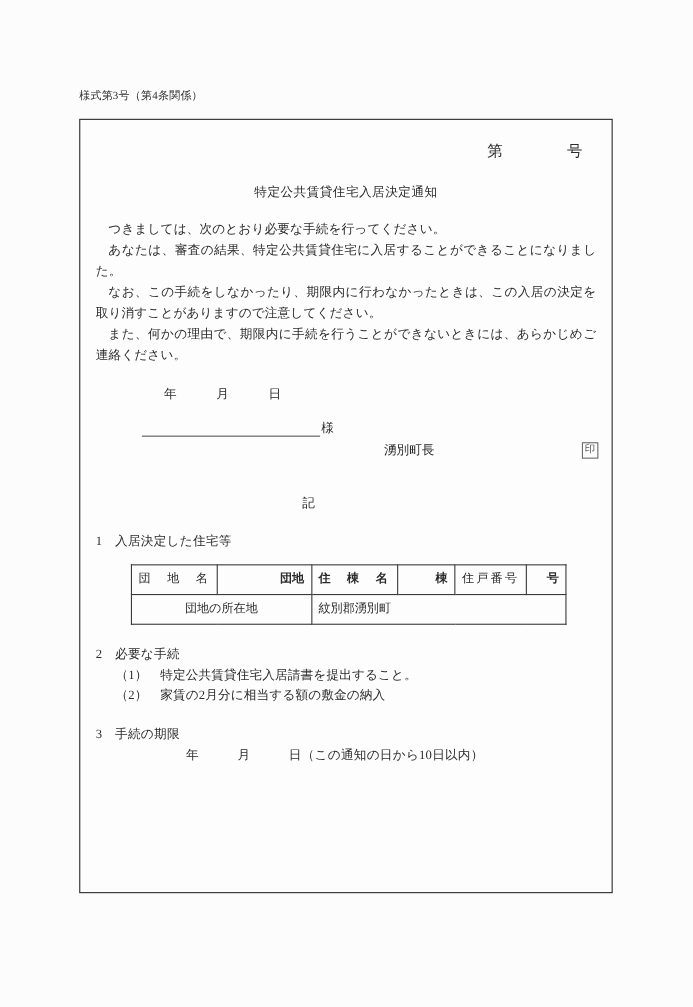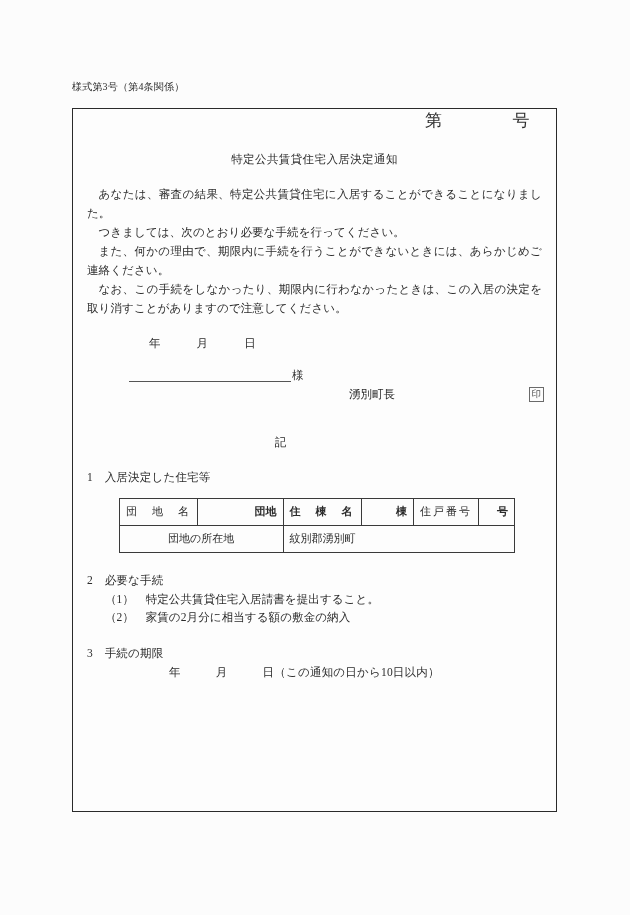--- a/index.html
+++ b/index.html
@@ -43,22 +43,23 @@
     left: 0;
     top: 0;
     right: 0;
     bottom: 0;
     padding: 0 14px;
     box-sizing: border-box;
   }
 
   
   .doc-number {
+    margin-top: 20px;
     text-align: right;
-    font-size: 17px;
+    font-size: 14px;
     padding-right: 12px;
     letter-spacing: 0.5px;
     white-space: pre;
   }
 
   
   .doc-title {
     margin-top: 20px;
     text-align: center;
     font-size: 11.5px;
@@ -208,24 +209,24 @@
 <div class="form-id">様式第3号（第4条関係）</div>
 
 <div class="doc-frame">
   <div class="inner">
 
     <div class="doc-number">第　　　　号</div>
 
     <div class="doc-title">特定公共賃貸住宅入居決定通知</div>
 
     <div class="body-block">
+      <p>つきましては、次のとおり必要な手続を行ってください。</p>
       <p>あなたは、審査の結果、特定公共賃貸住宅に入居することができることになりました。</p>
-      <p>つきましては、次のとおり必要な手続を行ってください。</p>
+      <p>なお、この手続をしなかったり、期限内に行わなかったときは、この入居の決定を取り消すことがありますので注意してください。</p>
       <p>また、何かの理由で、期限内に手続を行うことができないときには、あらかじめご連絡ください。</p>
-      <p>なお、この手続をしなかったり、期限内に行わなかったときは、この入居の決定を取り消すことがありますので注意してください。</p>
     </div>
 
     <div class="date-line">年　　　月　　　日</div>
 
     <div class="sign-row">
       <div class="recipient">
         <span class="blank-rule"></span>
         <span class="sama">様</span>
       </div>
       <div class="issuer">

